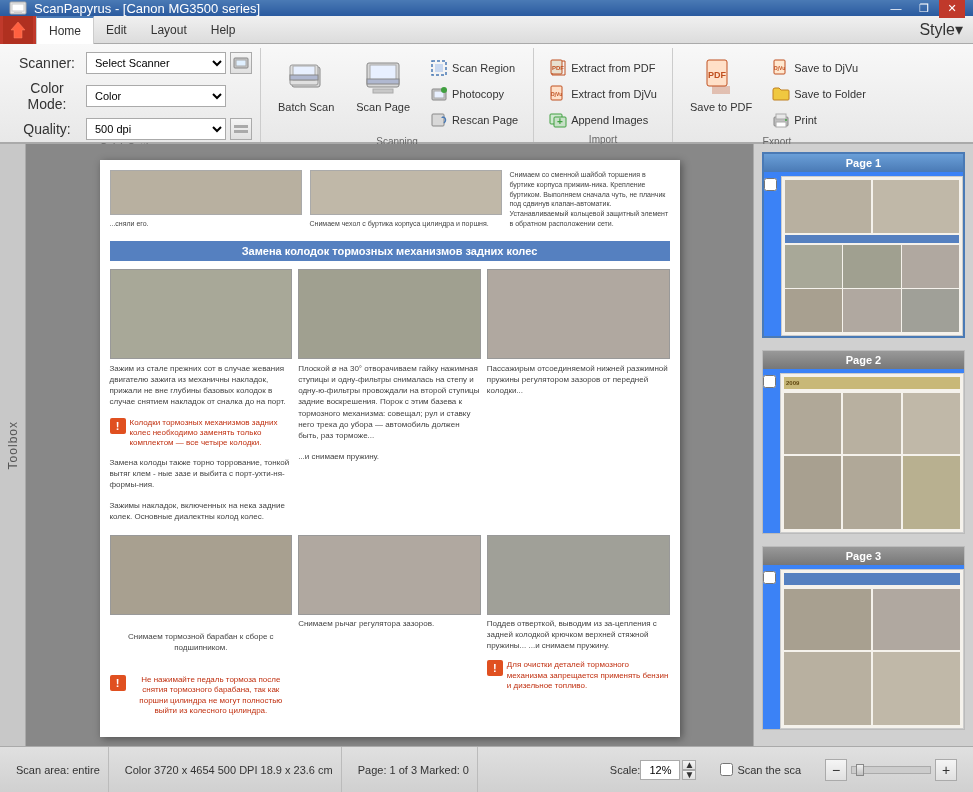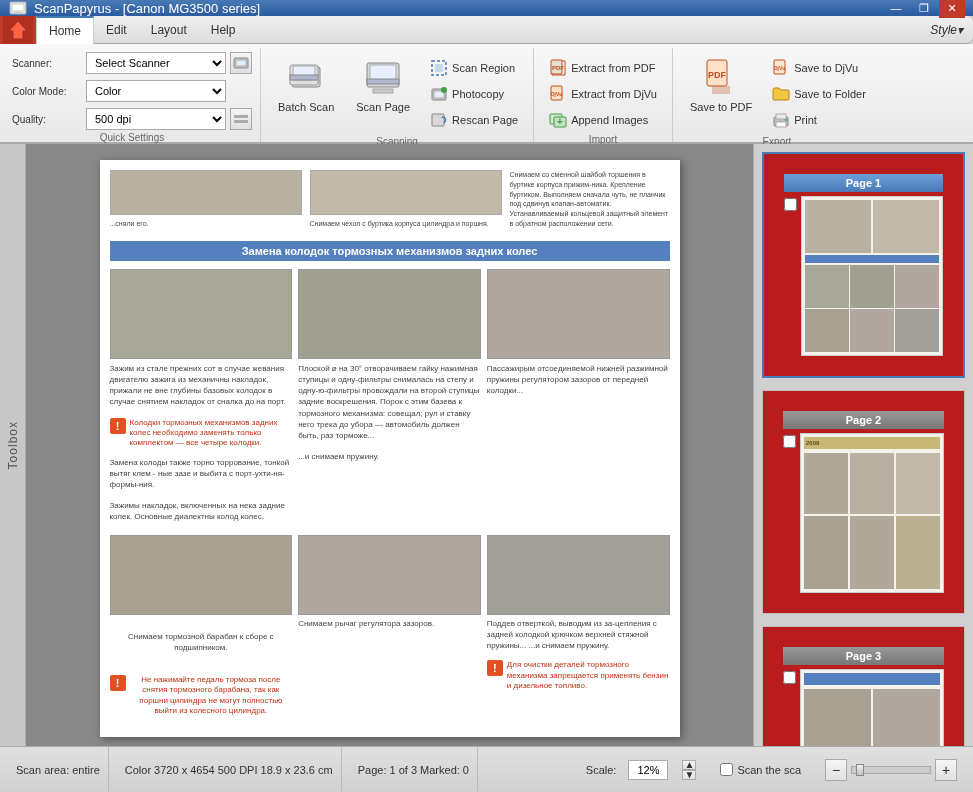--- a/index.html
+++ b/index.html
@@ -23,21 +23,20 @@
     }
     .titlebar-btn.close { background: #c0392b; }
 
     
     #menubar {
       background: linear-gradient(to bottom, #f0f0f0, #dcdcdc);
       height: 28px;
       display: flex;
       align-items: center;
       border-bottom: 1px solid #aaa;
-      border-radius: 7px;
     }
     .menu-logo {
       width: 36px; height: 28px;
       background: #c0392b;
       display: flex; align-items: center; justify-content: center;
       color: white; font-weight: bold; font-size: 14px;
     }
     .menu-tab {
       padding: 4px 12px;
       height: 28px;
@@ -45,21 +44,21 @@
       cursor: pointer;
       font-size: 12px;
       color: #333;
     }
     .menu-tab.active {
       background: white;
       border-top: 2px solid #4a7ab5;
       border-left: 1px solid #ccc;
       border-right: 1px solid #ccc;
     }
-    .menu-style { margin-left: auto; padding-right: 8px; font-size: 12px; color: #333; cursor: pointer; font-style: italic; }
+    .menu-style { margin-left: auto; padding-right: 8px; font-size: 16px; color: #333; cursor: pointer; }
 
     
     #ribbon {
       background: linear-gradient(to bottom, #f8f8f8, #e8e8e8);
       border-bottom: 2px solid #aaa;
       display: flex;
       align-items: stretch;
       padding: 4px 4px 0 4px;
       height: 100px;
     }
@@ -84,23 +83,23 @@
       text-align: center;
       padding-top: 2px;
     }
     .field-row {
       display: flex;
       align-items: center;
       gap: 4px;
     }
     .field-label {
       width: 70px;
-      font-size: 10px;
+      font-size: 14px;
       color: #333;
-      text-align: left;
+      text-align: center;
     }
     .field-select {
       width: 140px;
       height: 22px;
       border: 1px solid #aaa;
       background: white;
       font-size: 11px;
       padding: 0 4px;
     }
     .field-btn-small {
@@ -197,23 +196,23 @@
       width: 220px;
       background: #d0d0d0;
       border-left: 1px solid #aaa;
       overflow-y: auto;
       padding: 8px;
       display: flex;
       flex-direction: column;
       gap: 12px;
     }
     .thumbnail-item {
-      background: #b91c1c;
+      background: #3b82f6;
       border: 1px solid #bbb;
-      padding: 20px;
+      padding: 0;
     }
     .thumbnail-header {
       text-align: center;
       font-size: 11px;
       font-weight: bold;
       color: #333;
       margin-bottom: 4px;
       background: linear-gradient(to bottom, #6a9fd8, #4a7ab5);
       color: white;
       padding: 3px;
@@ -265,21 +264,21 @@
       border-right: 1px solid #bbb;
       height: 100%;
       display: flex;
       align-items: center;
     }
     .status-segment:last-child { border-right: none; }
     .status-spacer { flex: 1; }
     .zoom-controls {
       display: flex;
       align-items: center;
-      gap: 12px;
+      gap: 0;
     }
     .zoom-btn {
       width: 22px; height: 22px;
       border: 1px solid #aaa;
       background: linear-gradient(to bottom, #f5f5f5, #e0e0e0);
       display: flex; align-items: center; justify-content: center;
       cursor: pointer; font-size: 16px; line-height: 1;
     }
     .zoom-slider {
       width: 80px; height: 8px;

